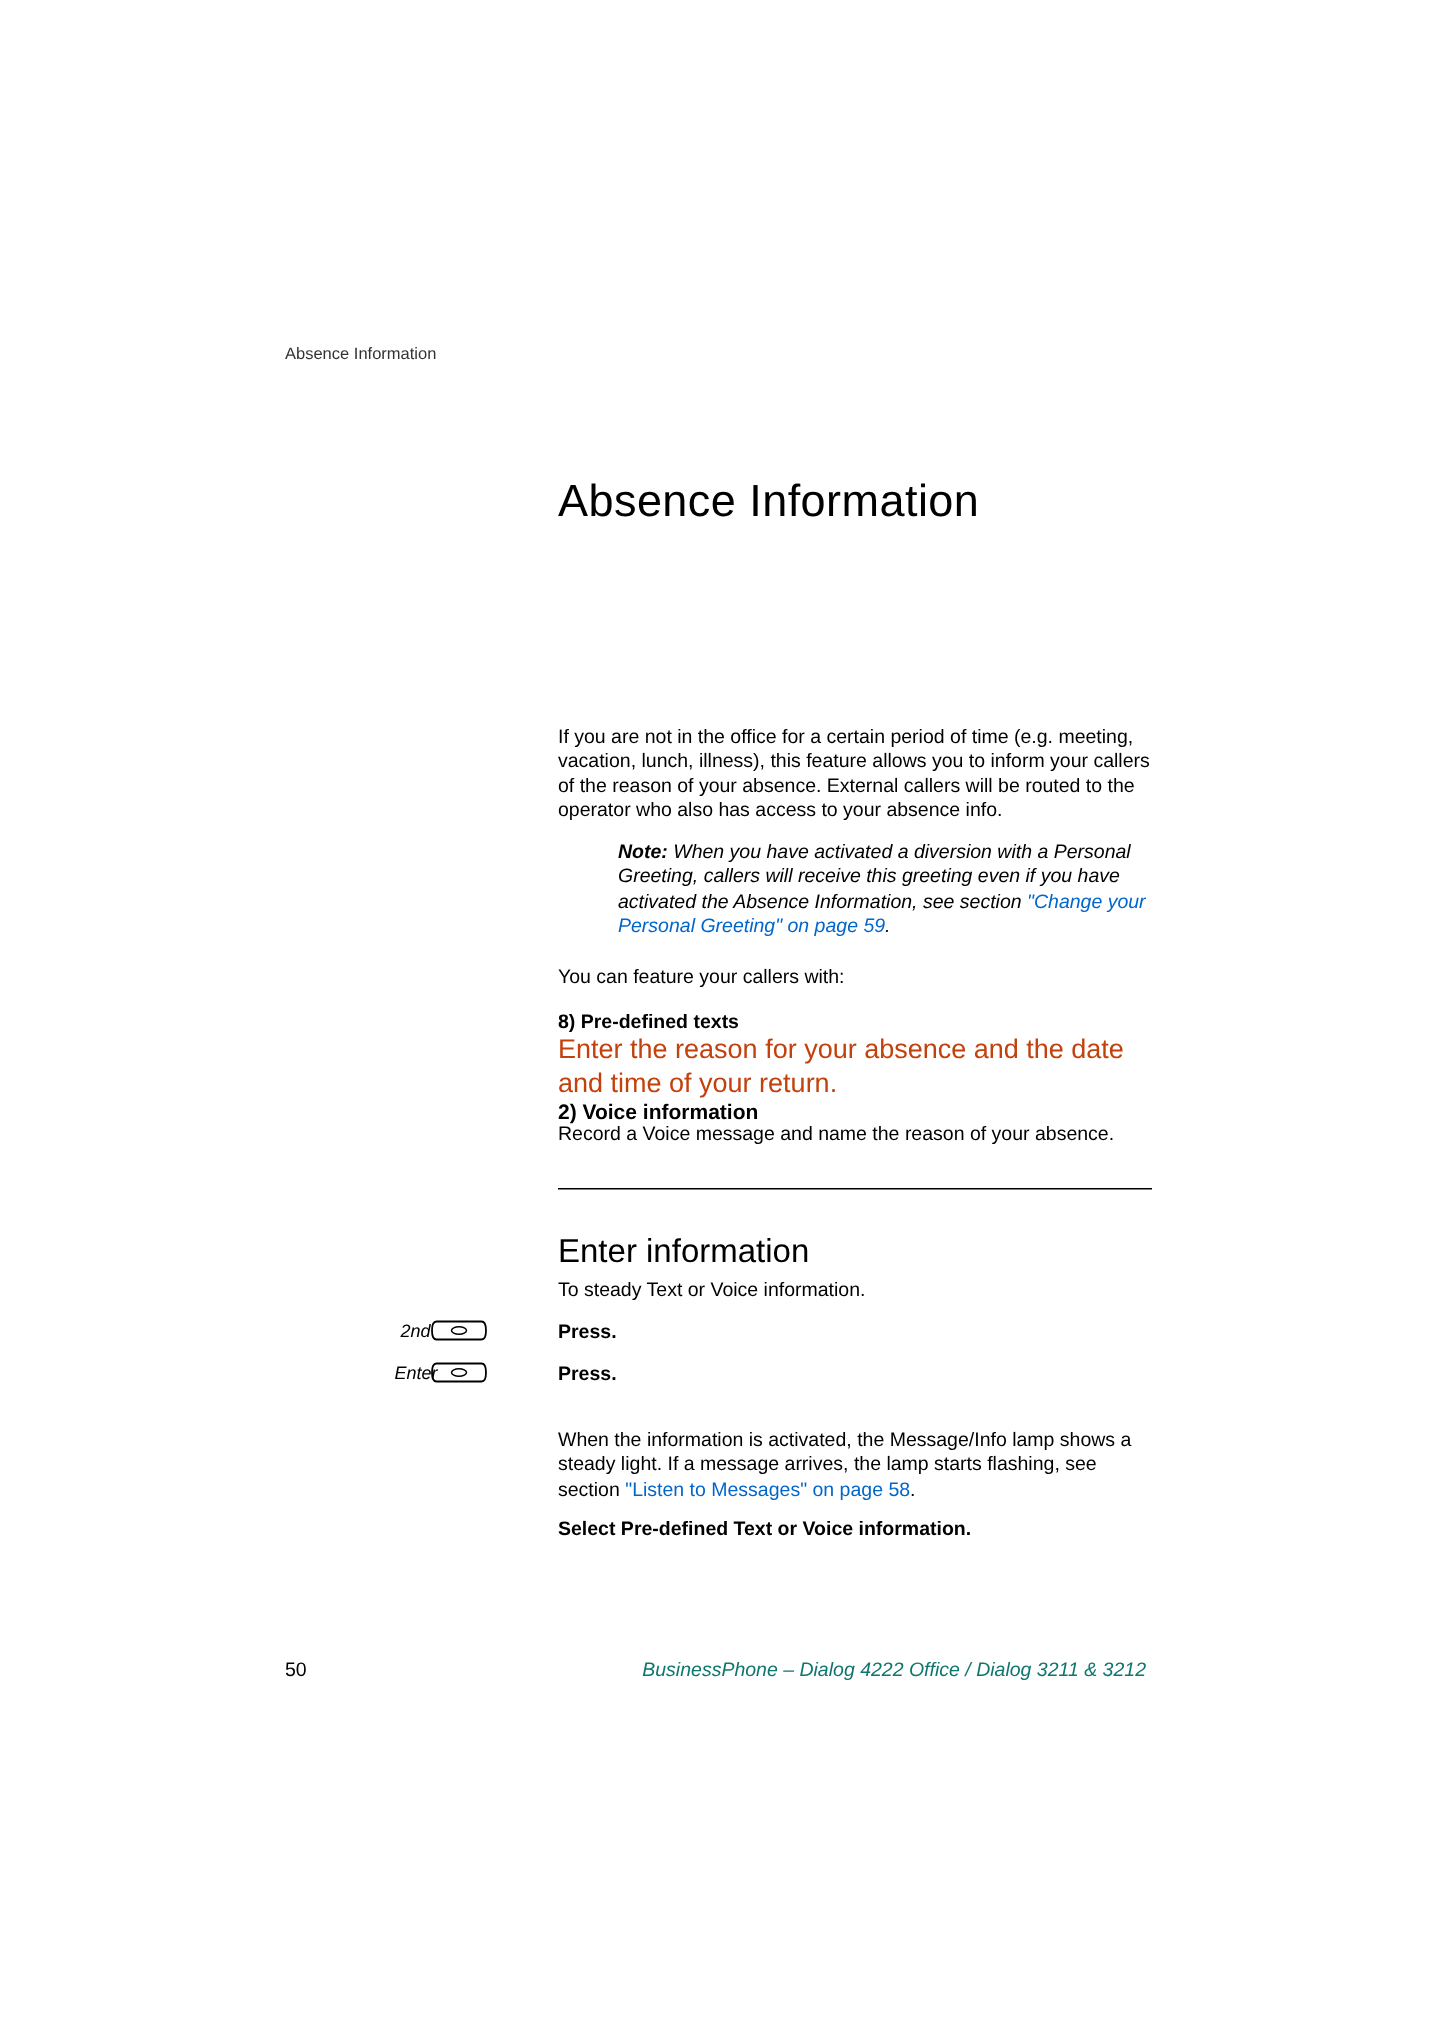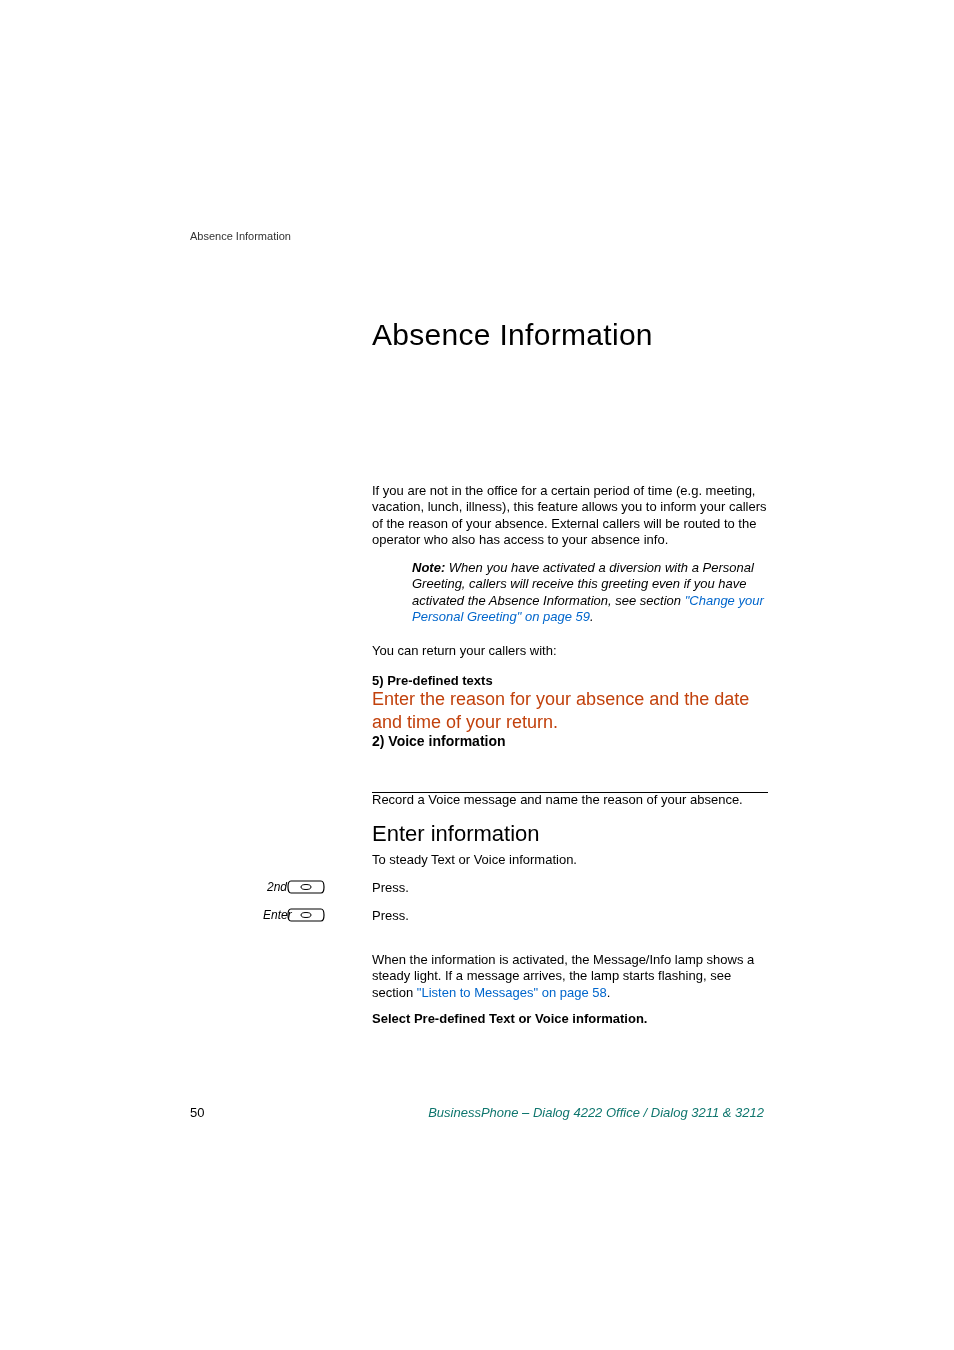--- a/index.html
+++ b/index.html
@@ -90,21 +90,20 @@
       font-weight: bold;
       color: #000000;
     }
     .section-2-body {
       position: absolute;
       top: 748px;
       left: 372px;
       width: 400px;
       font-size: 13px;
       color: #000000;
-      margin-top: 44px;
     }
     .divider-line {
       position: absolute;
       top: 792px;
       left: 372px;
       width: 396px;
       height: 1px;
       background: #000000;
     }
     .subtitle {
@@ -144,21 +143,21 @@
       width: 24px;
       text-align: right;
     }
     .button-icon {
       width: 38px;
       height: 16px;
     }
     .press-label {
       position: absolute;
       font-size: 13px;
-      font-weight: normal;
+      font-weight: bold;
       color: #000000;
     }
     .press-1 {
       top: 880px;
       left: 372px;
     }
     .press-2 {
       top: 908px;
       left: 372px;
     }
@@ -205,23 +204,23 @@
 
 <h1 class="main-title">Absence Information</h1>
 
 <p class="intro-para">If you are not in the office for a certain period of time (e.g. meeting, vacation, lunch, illness), this feature allows you to inform your callers of the reason of your absence. External callers will be routed to the operator who also has access to your absence info.</p>
 
 <p class="note-block">
   <span class="note-label">Note:</span>
   <span>When you have activated a diversion with a Personal Greeting, callers will receive this greeting even if you have activated the Absence Information, see section </span><span class="link">"Change your Personal Greeting" on page 59</span><span>.</span>
 </p>
 
-<p class="inform-line">You can return your callers with:</p>
-
-<p class="section-1-title">5) Pre-defined texts</p>
+<p class="inform-line">You can feature your callers with:</p>
+
+<p class="section-1-title">8) Pre-defined texts</p>
 <p class="section-1-body">Enter the reason for your absence and the date and time of your return.</p>
 
 <p class="section-2-title">2) Voice information</p>
 <p class="section-2-body">Record a Voice message and name the reason of your absence.</p>
 
 <div class="divider-line"></div>
 
 <h2 class="subtitle">Enter information</h2>
 <p class="subtitle-desc">To steady Text or Voice information.</p>
 

